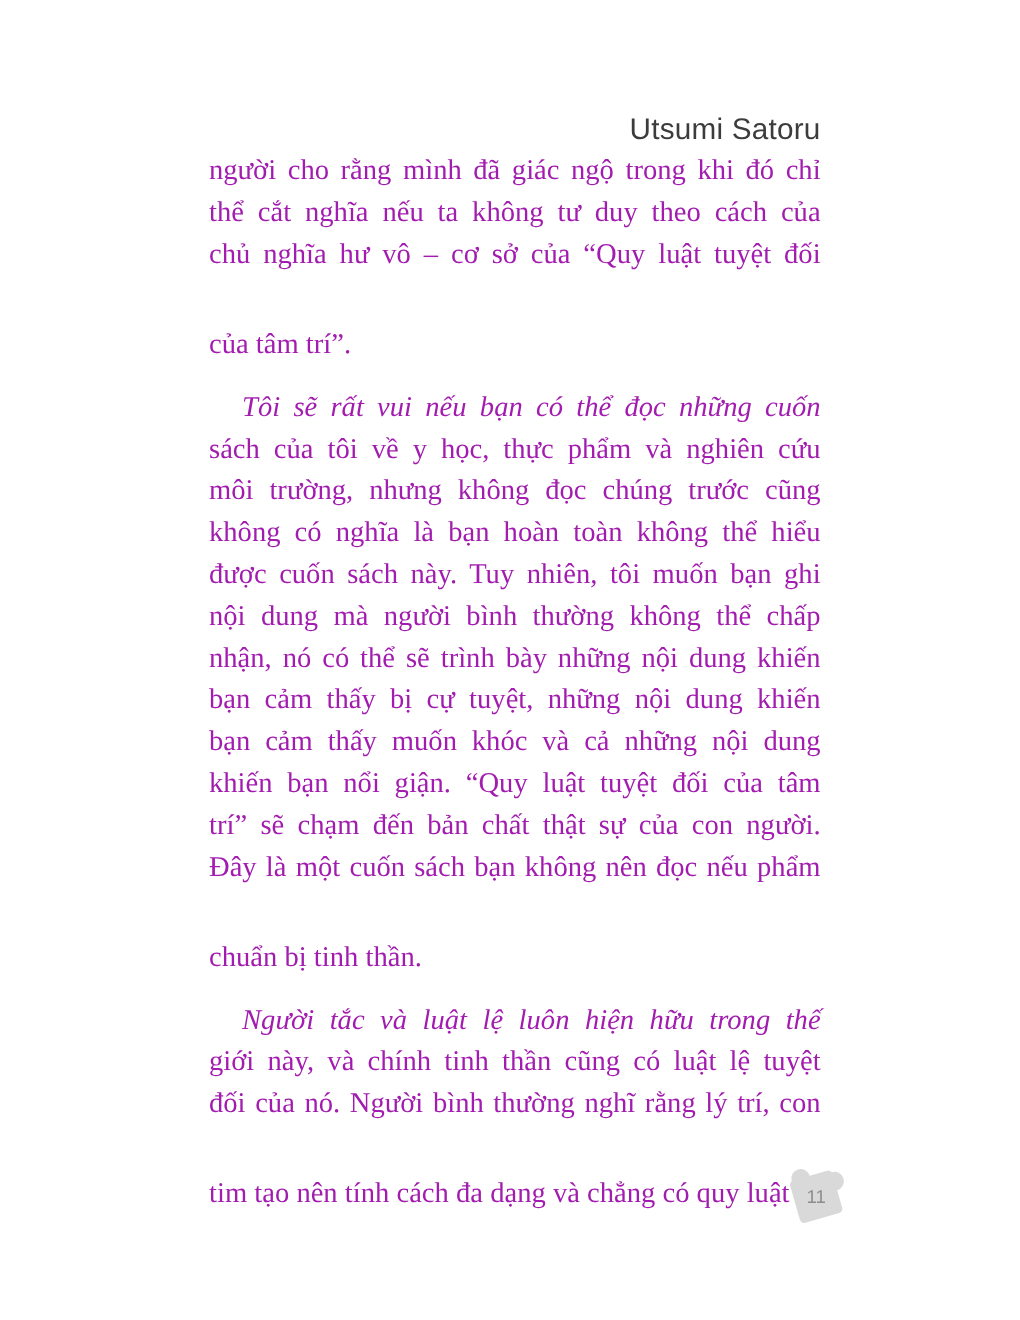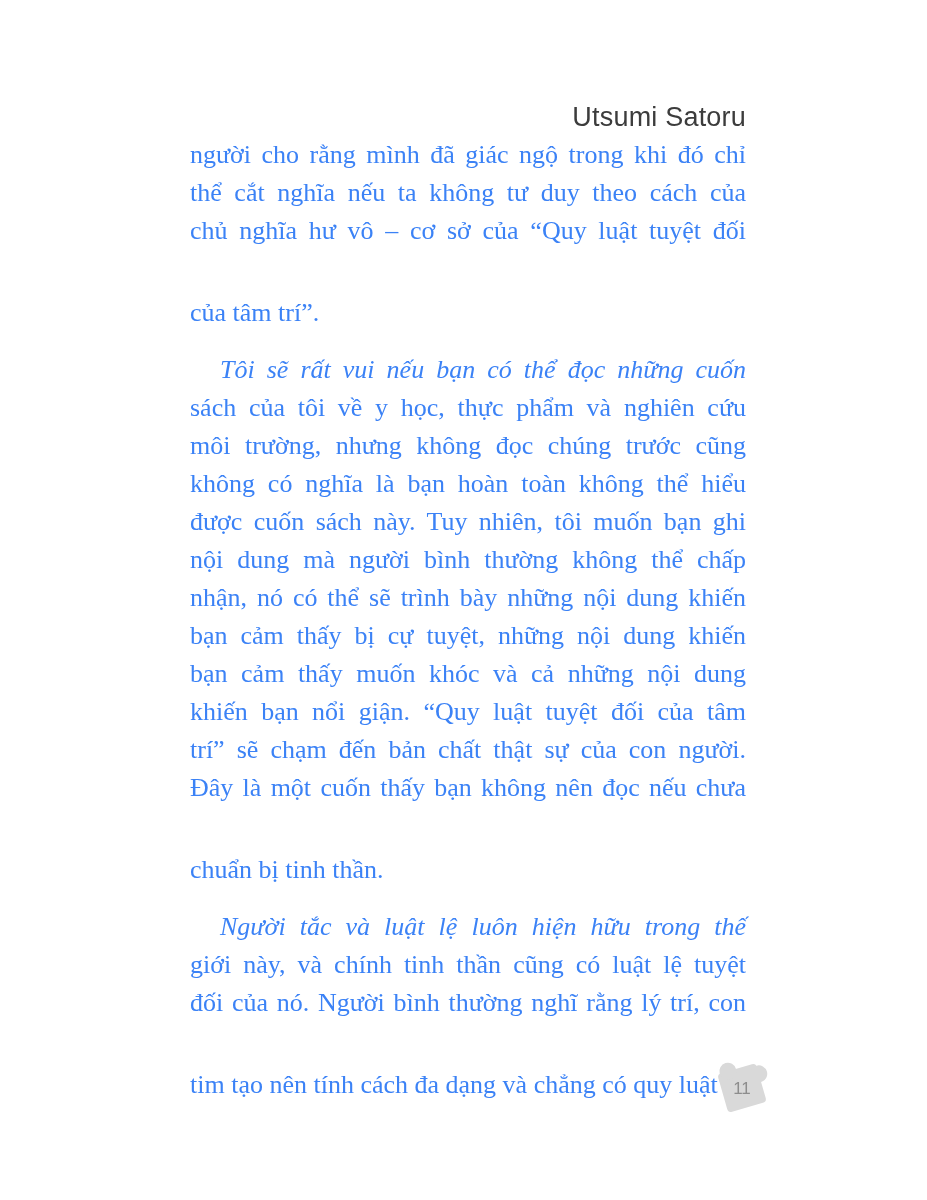--- a/index.html
+++ b/index.html
@@ -27,21 +27,21 @@
     color: #3c3c3c;
     margin-top: 20px;
   }
   .body-text {
     position: absolute;
     left: 190px;
     top: 136px;
     width: 556px;
     font-size: 26px;
     line-height: 38px;
-    color: #3b82f6;
+    color: #a21caf;
   }
   .paragraph {
     margin: 0 0 19px 0;
   }
   .line {
     text-align: justify;
     -moz-text-align-last: justify;
     text-align-last: justify;
   }
   .line.last {
@@ -85,21 +85,21 @@
         <div class="line">sách của tôi về y học, thực phẩm và nghiên cứu</div>
         <div class="line">môi trường, nhưng không đọc chúng trước cũng</div>
         <div class="line">không có nghĩa là bạn hoàn toàn không thể hiểu</div>
         <div class="line">được cuốn sách này. Tuy nhiên, tôi muốn bạn ghi</div>
         <div class="line">nội dung mà người bình thường không thể chấp</div>
         <div class="line">nhận, nó có thể sẽ trình bày những nội dung khiến</div>
         <div class="line">bạn cảm thấy bị cự tuyệt, những nội dung khiến</div>
         <div class="line">bạn cảm thấy muốn khóc và cả những nội dung</div>
         <div class="line">khiến bạn nổi giận. “Quy luật tuyệt đối của tâm</div>
         <div class="line">trí” sẽ chạm đến bản chất thật sự của con người.</div>
-        <div class="line">Đây là một cuốn thấy bạn không nên đọc nếu chưa</div>
+        <div class="line">Đây là một cuốn sách bạn không nên đọc nếu phẩm</div>
         <div class="line last">chuẩn bị tinh thần.</div>
       </div>
       <div class="paragraph">
         <div class="line indent">Người tắc và luật lệ luôn hiện hữu trong thế</div>
         <div class="line">giới này, và chính tinh thần cũng có luật lệ tuyệt</div>
         <div class="line">đối của nó. Người bình thường nghĩ rằng lý trí, con</div>
         <div class="line last">tim tạo nên tính cách đa dạng và chẳng có quy luật</div>
       </div>
     </div>
 

